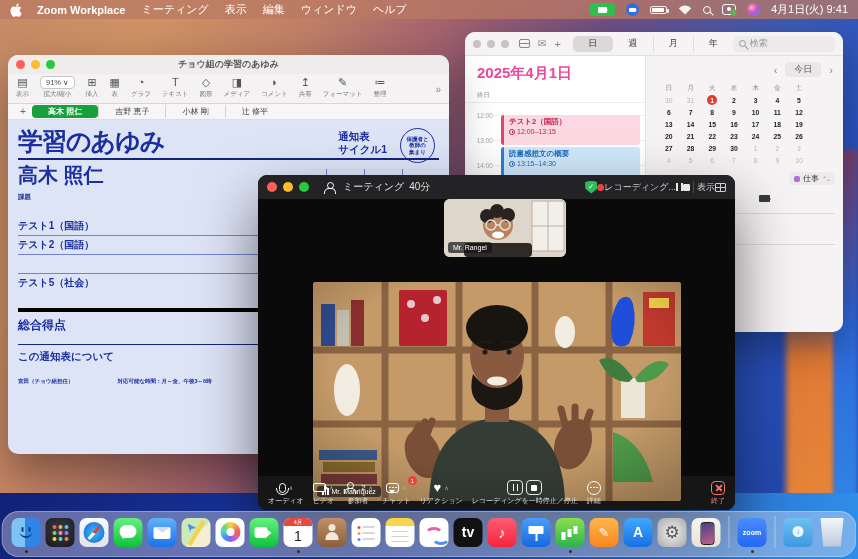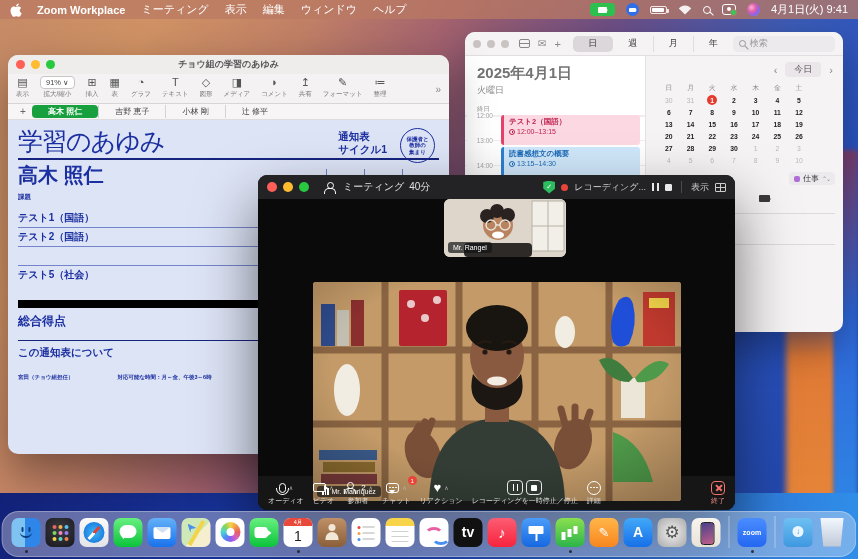--- a/index.html
+++ b/index.html
@@ -60,45 +60,45 @@
   .nb-pill { font-size:7.5px; color:#444; border:1px solid #c9c6c6; border-radius:4px; padding:1px 5px; line-height:9px; background:#fff; }
   .nb-label { font-size:6.5px; color:#777; margin-top:1px; white-space:nowrap; }
   .nb-overflow { margin-left:auto; color:#888; font-size:10px; align-self:center; }
   .n-tabbar { height:16px; background:#f7f5f5; border-bottom:1px solid #ddd; display:flex; align-items:center; font-size:8px; color:#444; padding:0 6px; }
   .nb-add { width:18px; text-align:center; color:#666; font-size:10px; }
   .nb-tab { padding:1px 16px; line-height:11px; white-space:nowrap; }
   .nb-tab.active { background:#18a03e; color:#fff; font-weight:bold; border-radius:4px; }
   .nb-tab:not(.active) { border-left:1px solid #d5d2d2; }
   .sheet { position:relative; height:334px; padding:8px 10px 0; color:#1b2fa0; }
   .sh-head { display:flex; position:relative; }
-  .sh-h1 { font-size:25px; font-weight:normal; letter-spacing:-1px; line-height:27px; }
+  .sh-h1 { font-size:25px; font-weight:bold; letter-spacing:-1px; line-height:27px; }
   .sh-report { margin-left:auto; margin-right:52px; font-size:10.5px; font-weight:bold; line-height:1.2; padding-top:2px; }
   .sh-stamp { position:absolute; right:4px; top:0; width:35px; height:35px; border:1.5px solid #1b2fa0; border-radius:50%;
     display:flex; flex-direction:column; align-items:center; justify-content:center; font-size:5.5px; line-height:1.15; font-weight:bold; }
   .sh-rule { border-top:2px solid #16247e; margin:3px 0 2px; }
   .sh-student { display:flex; align-items:flex-end; }
   .sh-name { font-size:20px; font-weight:bold; }
   .scells { display:flex; margin-left:auto; }
   .sh-colhead .scell { background:none; color:#1b2fa0; font-size:6.5px; font-weight:bold; height:20px; align-items:flex-end; padding-bottom:3px; border-left:1px solid #6e7fc8; }
   .scell { width:37px; height:16px; display:flex; align-items:center; justify-content:center; font-size:8.5px; font-weight:bold; margin-left:1px; }
   .kadai-row { display:flex; align-items:center; margin-top:2px; }
   .kadai-label { font-size:6.5px; font-weight:bold; }
   .kadai-max { margin-left:auto; font-size:6.5px; font-weight:bold; padding-right:5px; }
   .kadai-row .scells { margin-left:0; }
   .c-max { background:#16247e; color:#fff; height:13px; }
   .c-gray { background:#93a7c2; color:#101c55; }
   .c-blue { background:#5575d5; color:#0e1a52; }
   .c-red  { background:#e63228; color:#2a0f30; }
   .c-amber{ background:#f2a31c; color:#1c2a6e; }
   .c-na   { background:#e9e1d2; color:#23368e; font-size:5.5px; }
-  #score-rows { margin-top:4px; }
+  #score-rows { margin-top:12px; }
   .srow { display:flex; align-items:center; height:19px; border-top:1px solid #7484cc; }
   .srow:first-child { border-top:none; }
   .slabel { font-size:10px; font-weight:bold; flex:1; }
-  .total-row { display:flex; align-items:center; margin-top:16px; border-top:8px solid #000000; padding-top:5px;gap:44px; }
+  .total-row { display:flex; align-items:center; margin-top:16px; border-top:4px solid #000000; padding-top:5px;gap:44px; }
   .total-label { font-size:12px; font-weight:bold; flex:1; }
   .about { margin-top:10px; border-top:1px solid #16247e; padding-top:5px; position:relative; }
   .about-title { font-size:10.5px; font-weight:bold; }
   .about-text { position:absolute; left:240px; top:6px; width:168px; font-size:5px; line-height:1.55; font-weight:bold; }
   .contacts { display:flex; gap:44px; margin-top:14px; font-size:5.5px; font-weight:bold; }
 
   
   #cwin { position:absolute; left:465px; top:32px; width:378px; height:300px; border-radius:10px; overflow:hidden;
     background:#f6f3f5; box-shadow:0 15px 38px rgba(0,0,0,.32); z-index:1; }
   .c-titlebar { height:24px; display:flex; align-items:center; padding:0 8px; border-bottom:1px solid #e2dee2; background:#f6f3f5; }
@@ -110,21 +110,21 @@
   .c-plus { font-size:11px; color:#8a868a; }
   .c-seg { display:flex; margin-left:12px; }
   .c-seg-btn { width:40px; height:16px; font-size:9px; color:#3a3a3a; display:flex; align-items:center; justify-content:center; border-radius:5px; }
   .c-seg-btn.active { background:#dcd7da; }
   .c-seg-btn:not(.active)+.c-seg-btn:not(.active) { border-left:1px solid #e0dce0; border-radius:0; }
   .c-search { margin-left:auto; width:104px; height:16px; background:#eceaec; border-radius:5px;
     display:flex; align-items:center; gap:4px; padding:0 6px; color:#999; font-size:9px; }
   .c-search .ic-mag { color:#999; width:7px; height:7px; }
   .c-body { display:flex; height:276px; }
   .day-col { width:180px; background:#fff; position:relative; }
-  .c-date { font-size:15px; font-weight:bold; color:#737373; padding:8px 0 0 12px; }
+  .c-date { font-size:15px; font-weight:bold; color:#ec4899; padding:8px 0 0 12px; }
   .c-weekday { font-size:9px; color:#8a8a8a; padding:1px 0 0 12px; }
   .c-allday { margin:8px 0 0; padding:0 0 2px 12px; font-size:6.5px; color:#9a9a9a; border-bottom:1px solid #eee; }
   .timegrid { position:absolute; left:0; right:0; top:56px; bottom:0; }
   .hour { position:absolute; left:0; right:0; border-top:1px solid #f0eef0; }
   .hour span { position:absolute; left:2px; top:-4px; width:26px; text-align:right; font-size:6.5px; color:#a8a4a8; background:#fff; }
   .ev { position:absolute; left:36px; right:5px; border-radius:3px; padding:2px 5px; }
   .ev-title { font-size:7.5px; font-weight:bold; }
   .ev-time { font-size:7px; display:flex; align-items:center; gap:2px; margin-top:1px; }
   .ic-clock { width:6px; height:6px; border:1px solid currentColor; border-radius:50%; position:relative; flex:none; }
   .ic-clock::after { content:""; position:absolute; left:2px; top:1px; width:1px; height:2px; background:currentColor; }
@@ -153,21 +153,21 @@
 
   
   #zwin { position:absolute; left:258px; top:175px; width:477px; height:335px; border-radius:9px; overflow:hidden;
     background:#0a0a0a; box-shadow:0 28px 60px rgba(0,0,0,.55); z-index:5; display:flex; flex-direction:column; }
   .z-titlebar { height:24px; background:#232326; display:flex; align-items:center; padding:0 9px; gap:6px; }
   .z-titlebar .light { width:10px; height:10px; }
   .z-meet { display:flex; align-items:center; gap:5px; margin-left:8px; color:#e2e2e2; font-size:10px; }
   .ic-ppl { position:relative; width:15px; height:11px; }
   .ic-ppl::before { content:""; position:absolute; left:4px; top:0; width:5px; height:5px; border:1.4px solid #fff; border-radius:50%; }
   .ic-ppl::after { content:""; position:absolute; left:1px; top:6px; width:10px; height:5px; border:1.4px solid #fff; border-bottom:none; border-radius:5px 5px 0 0; }
-  .z-right { margin-left:auto; display:flex; align-items:center; gap:6px; color:#ccc; font-size:9px; }
+  .z-right { margin-left:auto; display:flex; align-items:center; color:#ccc; font-size:9px; }
   .ic-shield { width:12px; height:13px; background:#2dbd5f; clip-path:polygon(50% 0,100% 12%,100% 62%,50% 100%,0 62%,0 12%);
     display:flex; align-items:center; justify-content:center; color:#fff; font-size:7px; }
   .rec-dot { width:7px; height:7px; border-radius:50%; background:#e8443a; }
   .mini-pause { width:7px; height:8px; border-left:2px solid #e8e8e8; border-right:2px solid #e8e8e8; }
   .mini-stop { width:7px; height:7px; border:1.5px solid #e8e8e8; border-radius:1px; background:#e8e8e8; }
   .z-div { width:1px; height:12px; background:#4a4a4e; margin:0 3px; }
   .ic-grid { width:11px; height:9px; border:1px solid #ccc; border-radius:1px;
     background:linear-gradient(#ccc,#ccc) 50% 0/1px 100% no-repeat,linear-gradient(#ccc,#ccc) 0 50%/100% 1px no-repeat; }
   .z-video { flex:1; position:relative; background:#0a0a0a; }
   .z-thumb { position:absolute; left:186px; top:0px; width:122px; height:58px; border-radius:6px; overflow:hidden; background:#ded8ce; }
@@ -484,21 +484,20 @@
           <span class="c-seg-btn">年</span>
         </span>
       <span class="c-search">
         <span class="ic-mag"></span>
         <span>検索</span>
       </span>
     </div>
     <div class="c-body">
       <div class="day-col">
         <div class="c-date">2025年4月1日</div>
-        <div class="c-weekday">火曜日</div>
         <div class="c-allday">終日</div>
         <div class="timegrid" id="timegrid">
             <div class="hour" style="top: 3px;">
               <span>12:00</span>
             </div>
             <div class="hour" style="top: 28px;">
               <span>13:00</span>
             </div>
             <div class="hour" style="top: 53px;">
               <span>14:00</span>

